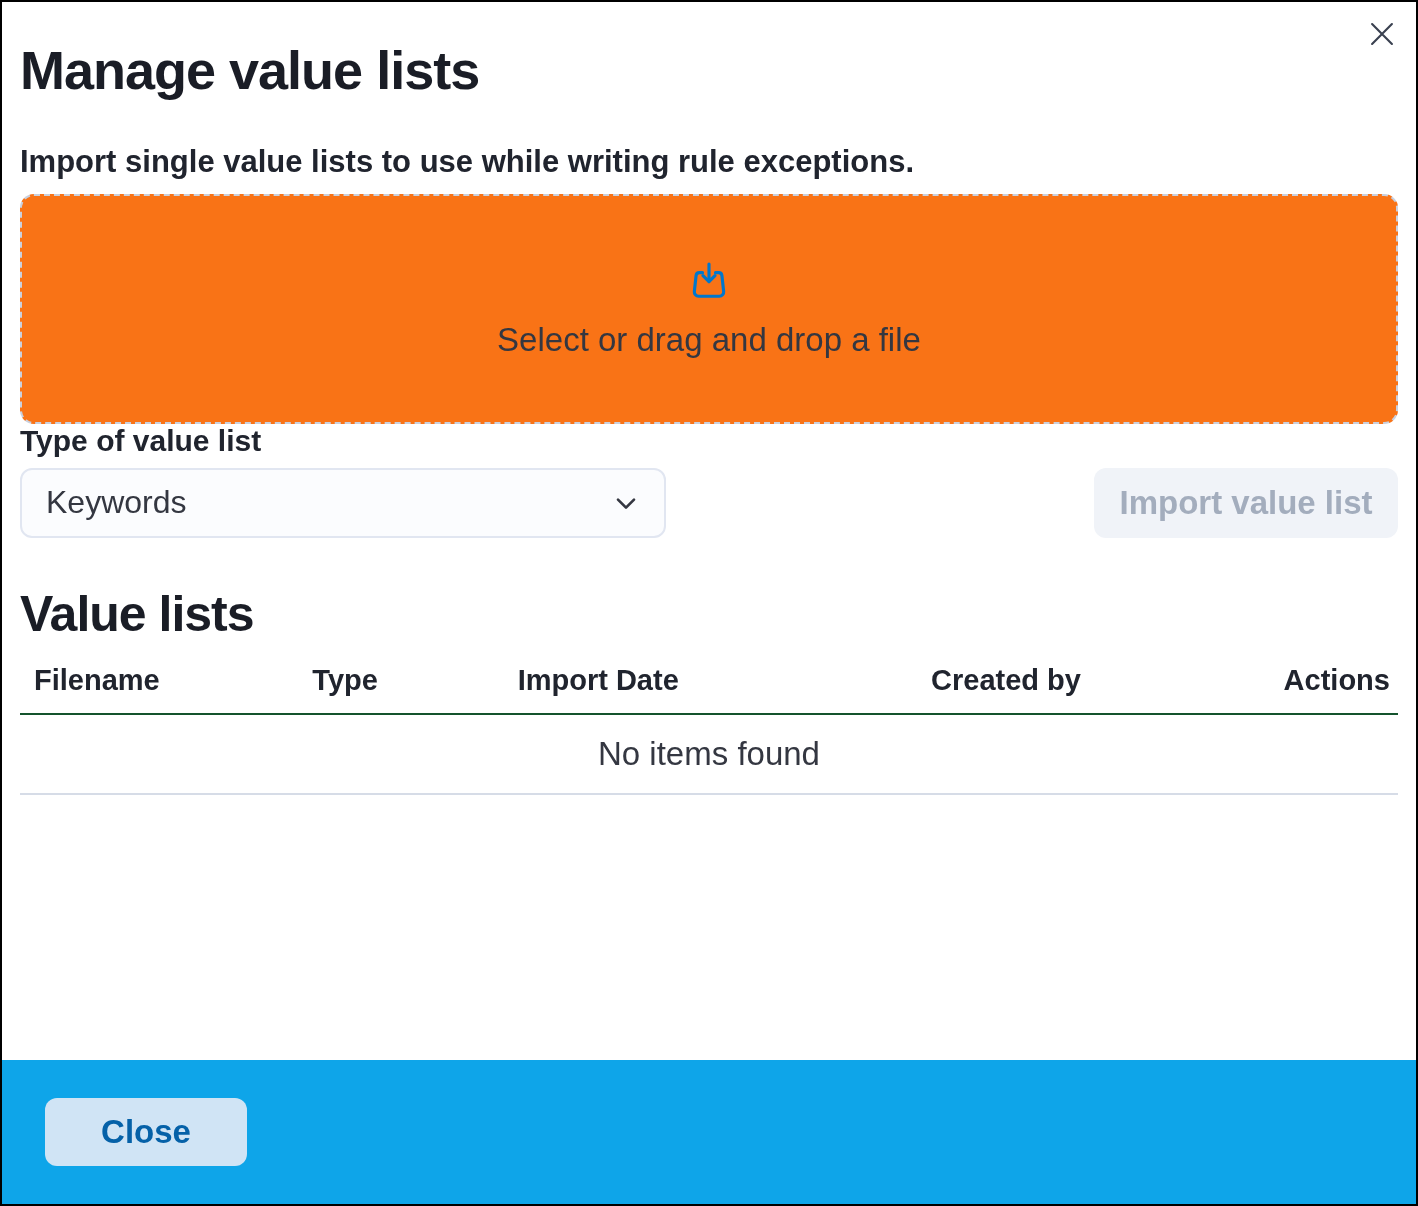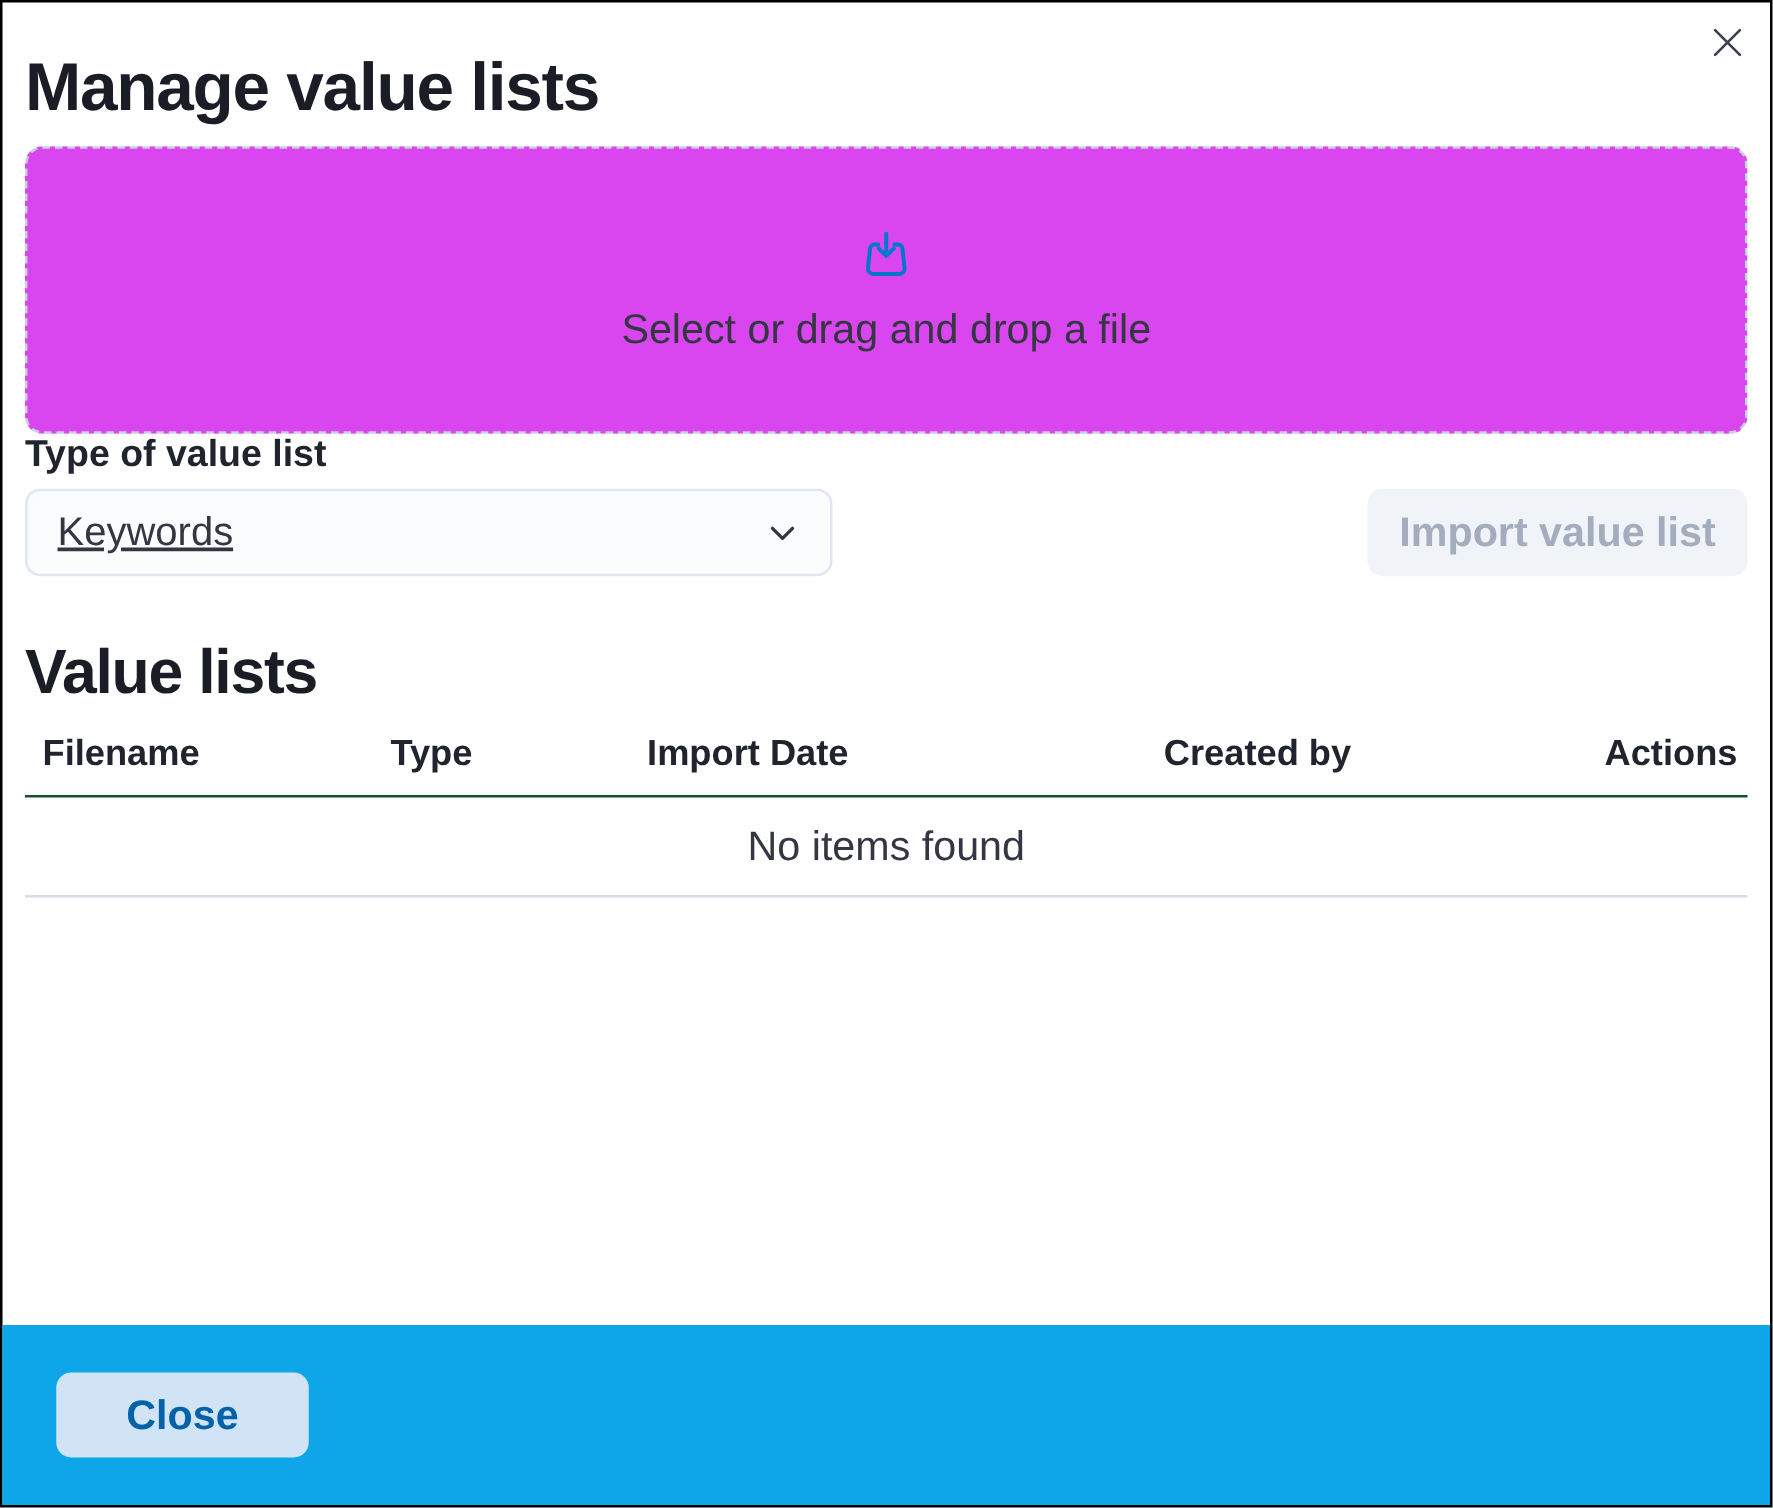--- a/index.html
+++ b/index.html
@@ -36,21 +36,21 @@
   .desc {
     margin: 40px 0 0;
     font-size: 31px; line-height: 1.2; font-weight: 700;
     color: #20242e;
   }
   .dropzone {
     margin-top: 14px;
     height: 230px;
     border: 2px dashed #c9d0de;
     border-radius: 14px;
-    background: #d946ef;
+    background: #f97316;
     display: flex; flex-direction: column;
     align-items: center; justify-content: center;
     gap: 16px;
     cursor: pointer;
     text-align: right;
   }
   .dz-prompt { font-size: 33px; color: #343741; }
   .type-label {
     font-size: 30px; font-weight: 700; color: #20242e;
   }
@@ -60,21 +60,20 @@
   }
   .select {
     width: 646px; height: 70px;
     border: 2px solid #e1e6f1;
     background: #fbfcfe;
     border-radius: 12px;
     display: flex; align-items: center; justify-content: space-between;
     padding: 0 22px 0 24px;
     font-size: 32px; color: #343741;
     cursor: pointer;
-    text-decoration: underline;
   }
   .import-btn {
     width: 304px; height: 70px;
     border: none; border-radius: 12px;
     background: #f0f3f8;
     color: #a3adbd;
     font-size: 33px; font-weight: 600;
     font-family: inherit;
     cursor: not-allowed;
   }
@@ -123,20 +122,21 @@
   <button class="modal-close">
     <svg viewBox="0 0 24 24" width="34" height="34">
       <path d="M5 5 L19 19 M19 5 L5 19" stroke="#3a4150" stroke-width="1.5" stroke-linecap="round" fill="none"></path>
     </svg>
   </button>
 
   <div class="content">
 
     <h1 class="title">Manage value lists</h1>
 
+    <p class="desc">Import single value lists to use while writing rule exceptions.</p>
 
     <div class="dropzone">
       <svg viewBox="0 0 32 32" width="46" height="46" fill="none" stroke="#0077cc" stroke-width="2.2" stroke-linecap="round" stroke-linejoin="round">
         <path d="M11.5 9.5 H9.3 a2.3 2.3 0 0 0 -2.29 2.05 l-1.2 11 A3 3 0 0 0 8.8 25.9 h14.4 a3 3 0 0 0 2.99 -3.35 l-1.2 -11 A2.3 2.3 0 0 0 22.7 9.5 H20.5"></path>
         <path d="M16 3.5 V15.5"></path>
         <path d="M11.8 11.6 L16 15.8 L20.2 11.6"></path>
       </svg>
       <span class="dz-prompt">Select or drag and drop a file</span>
     </div>
 

